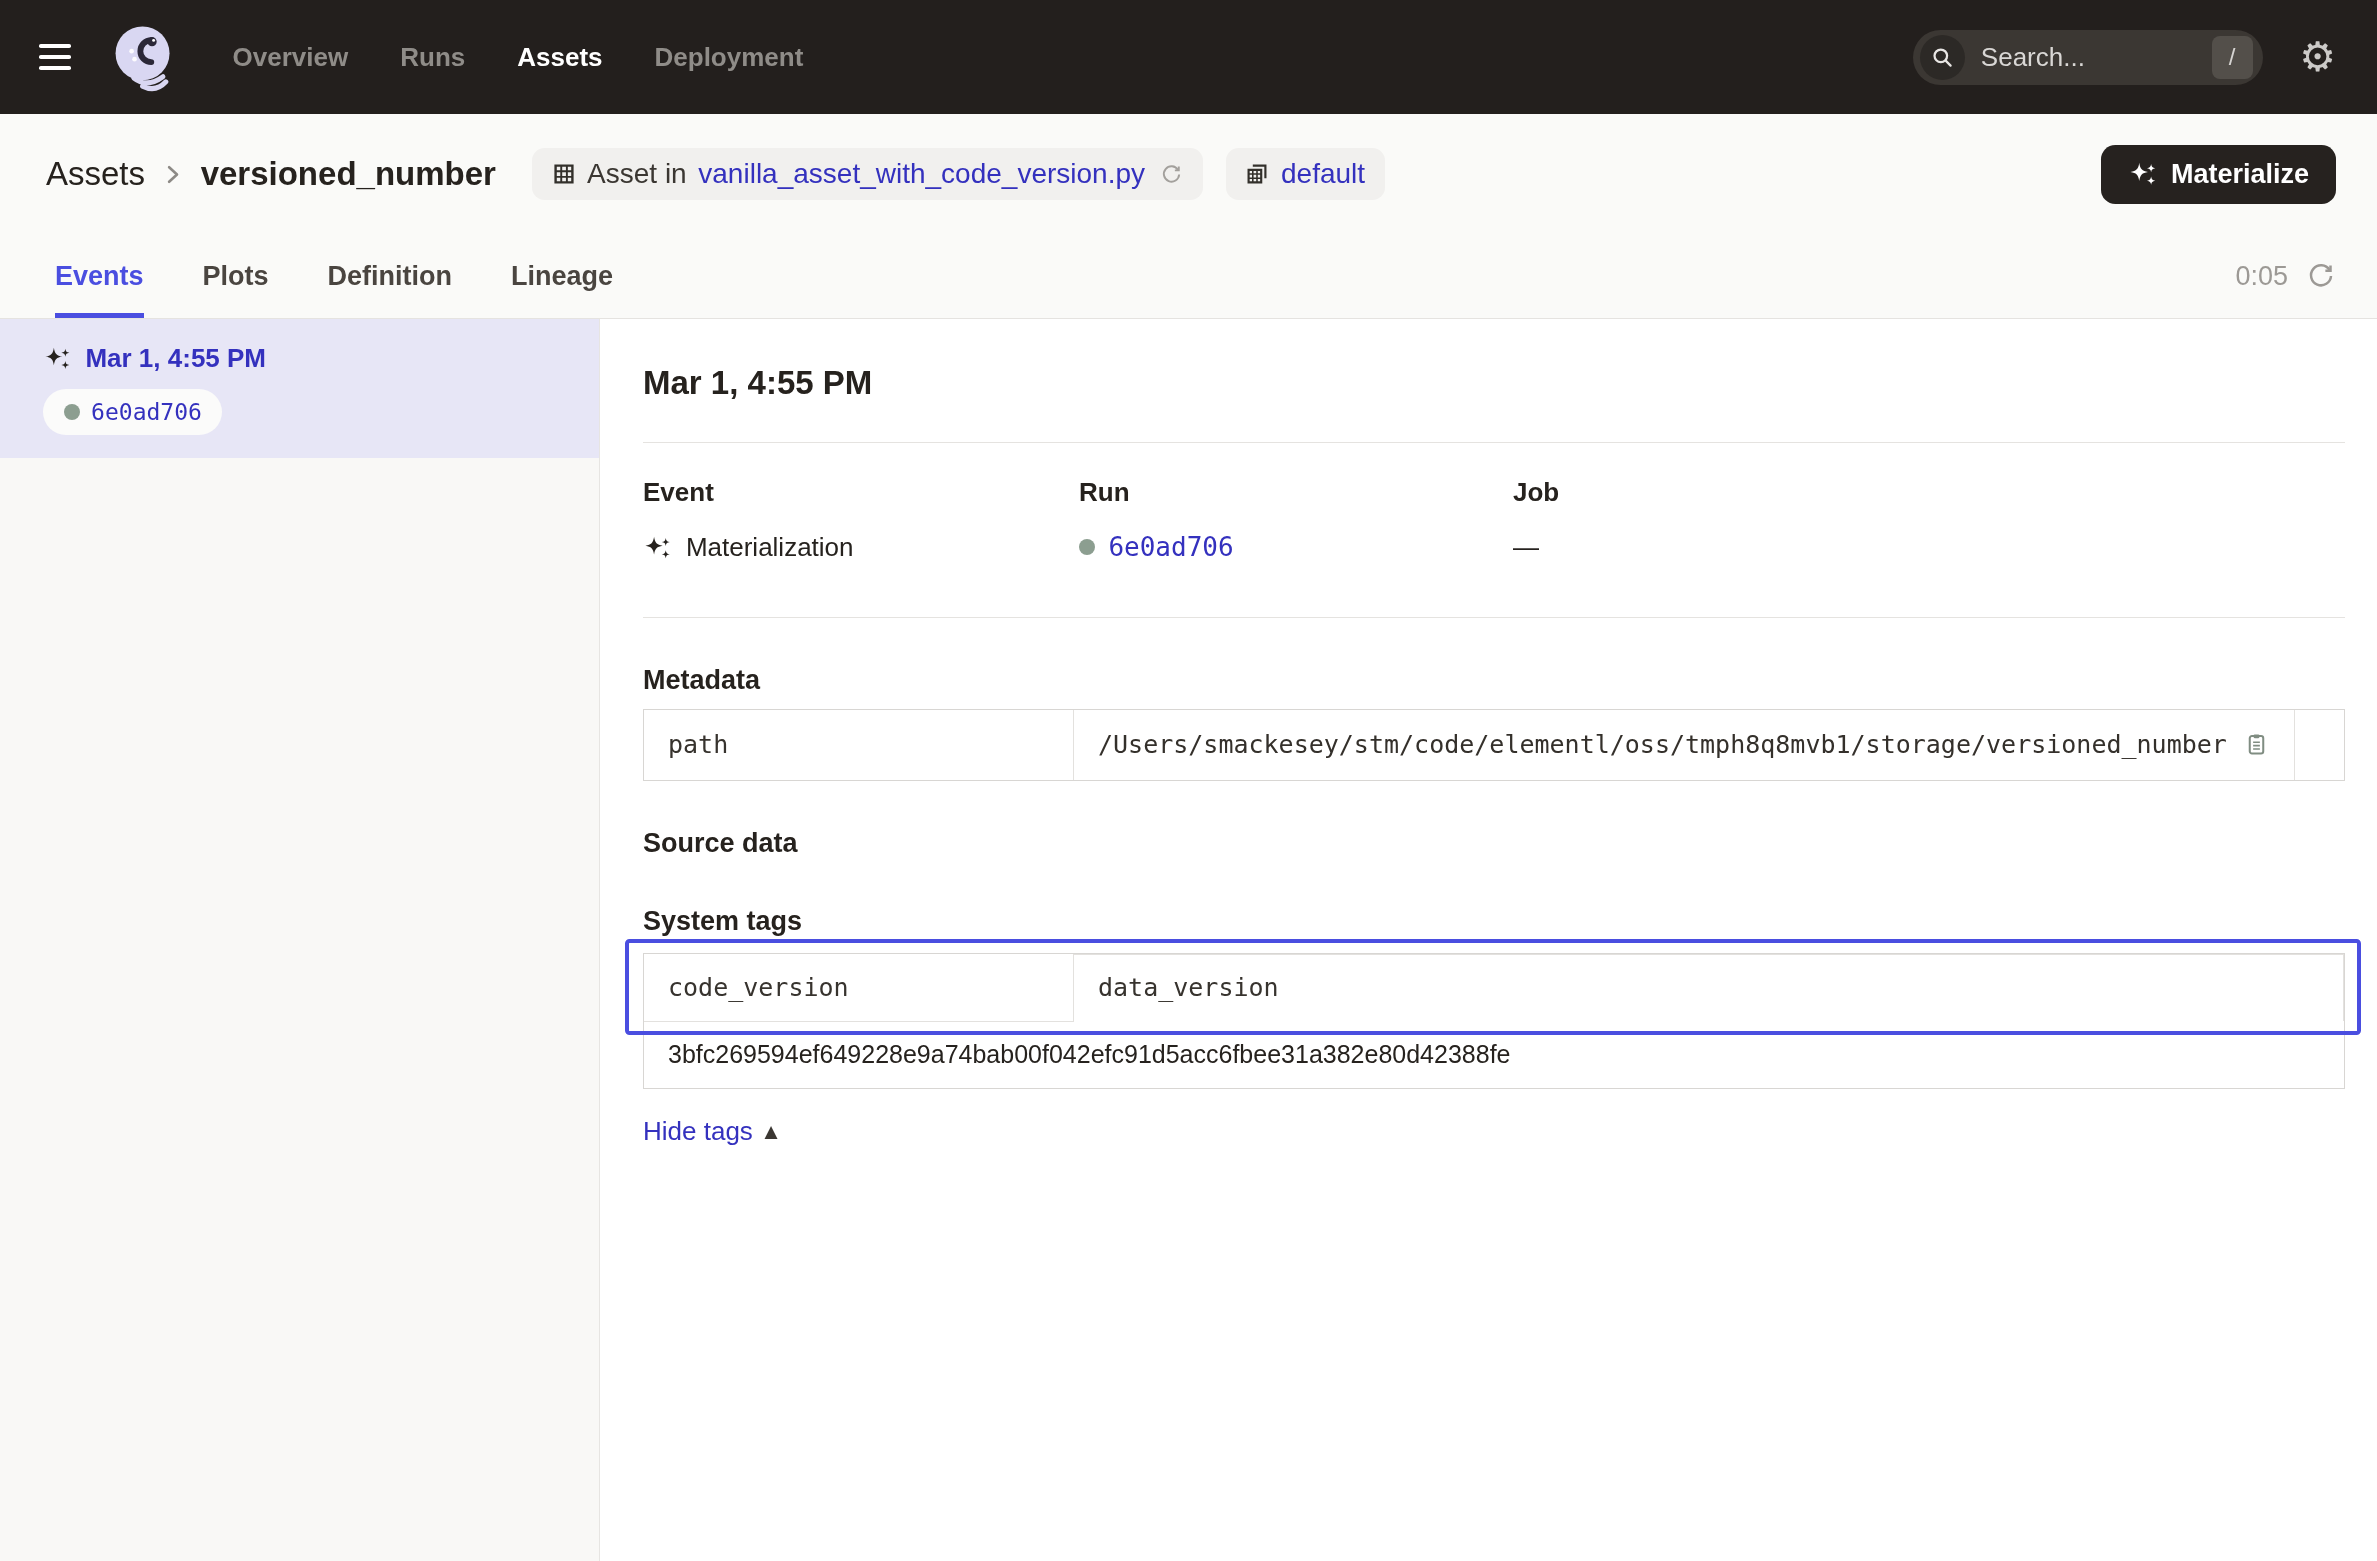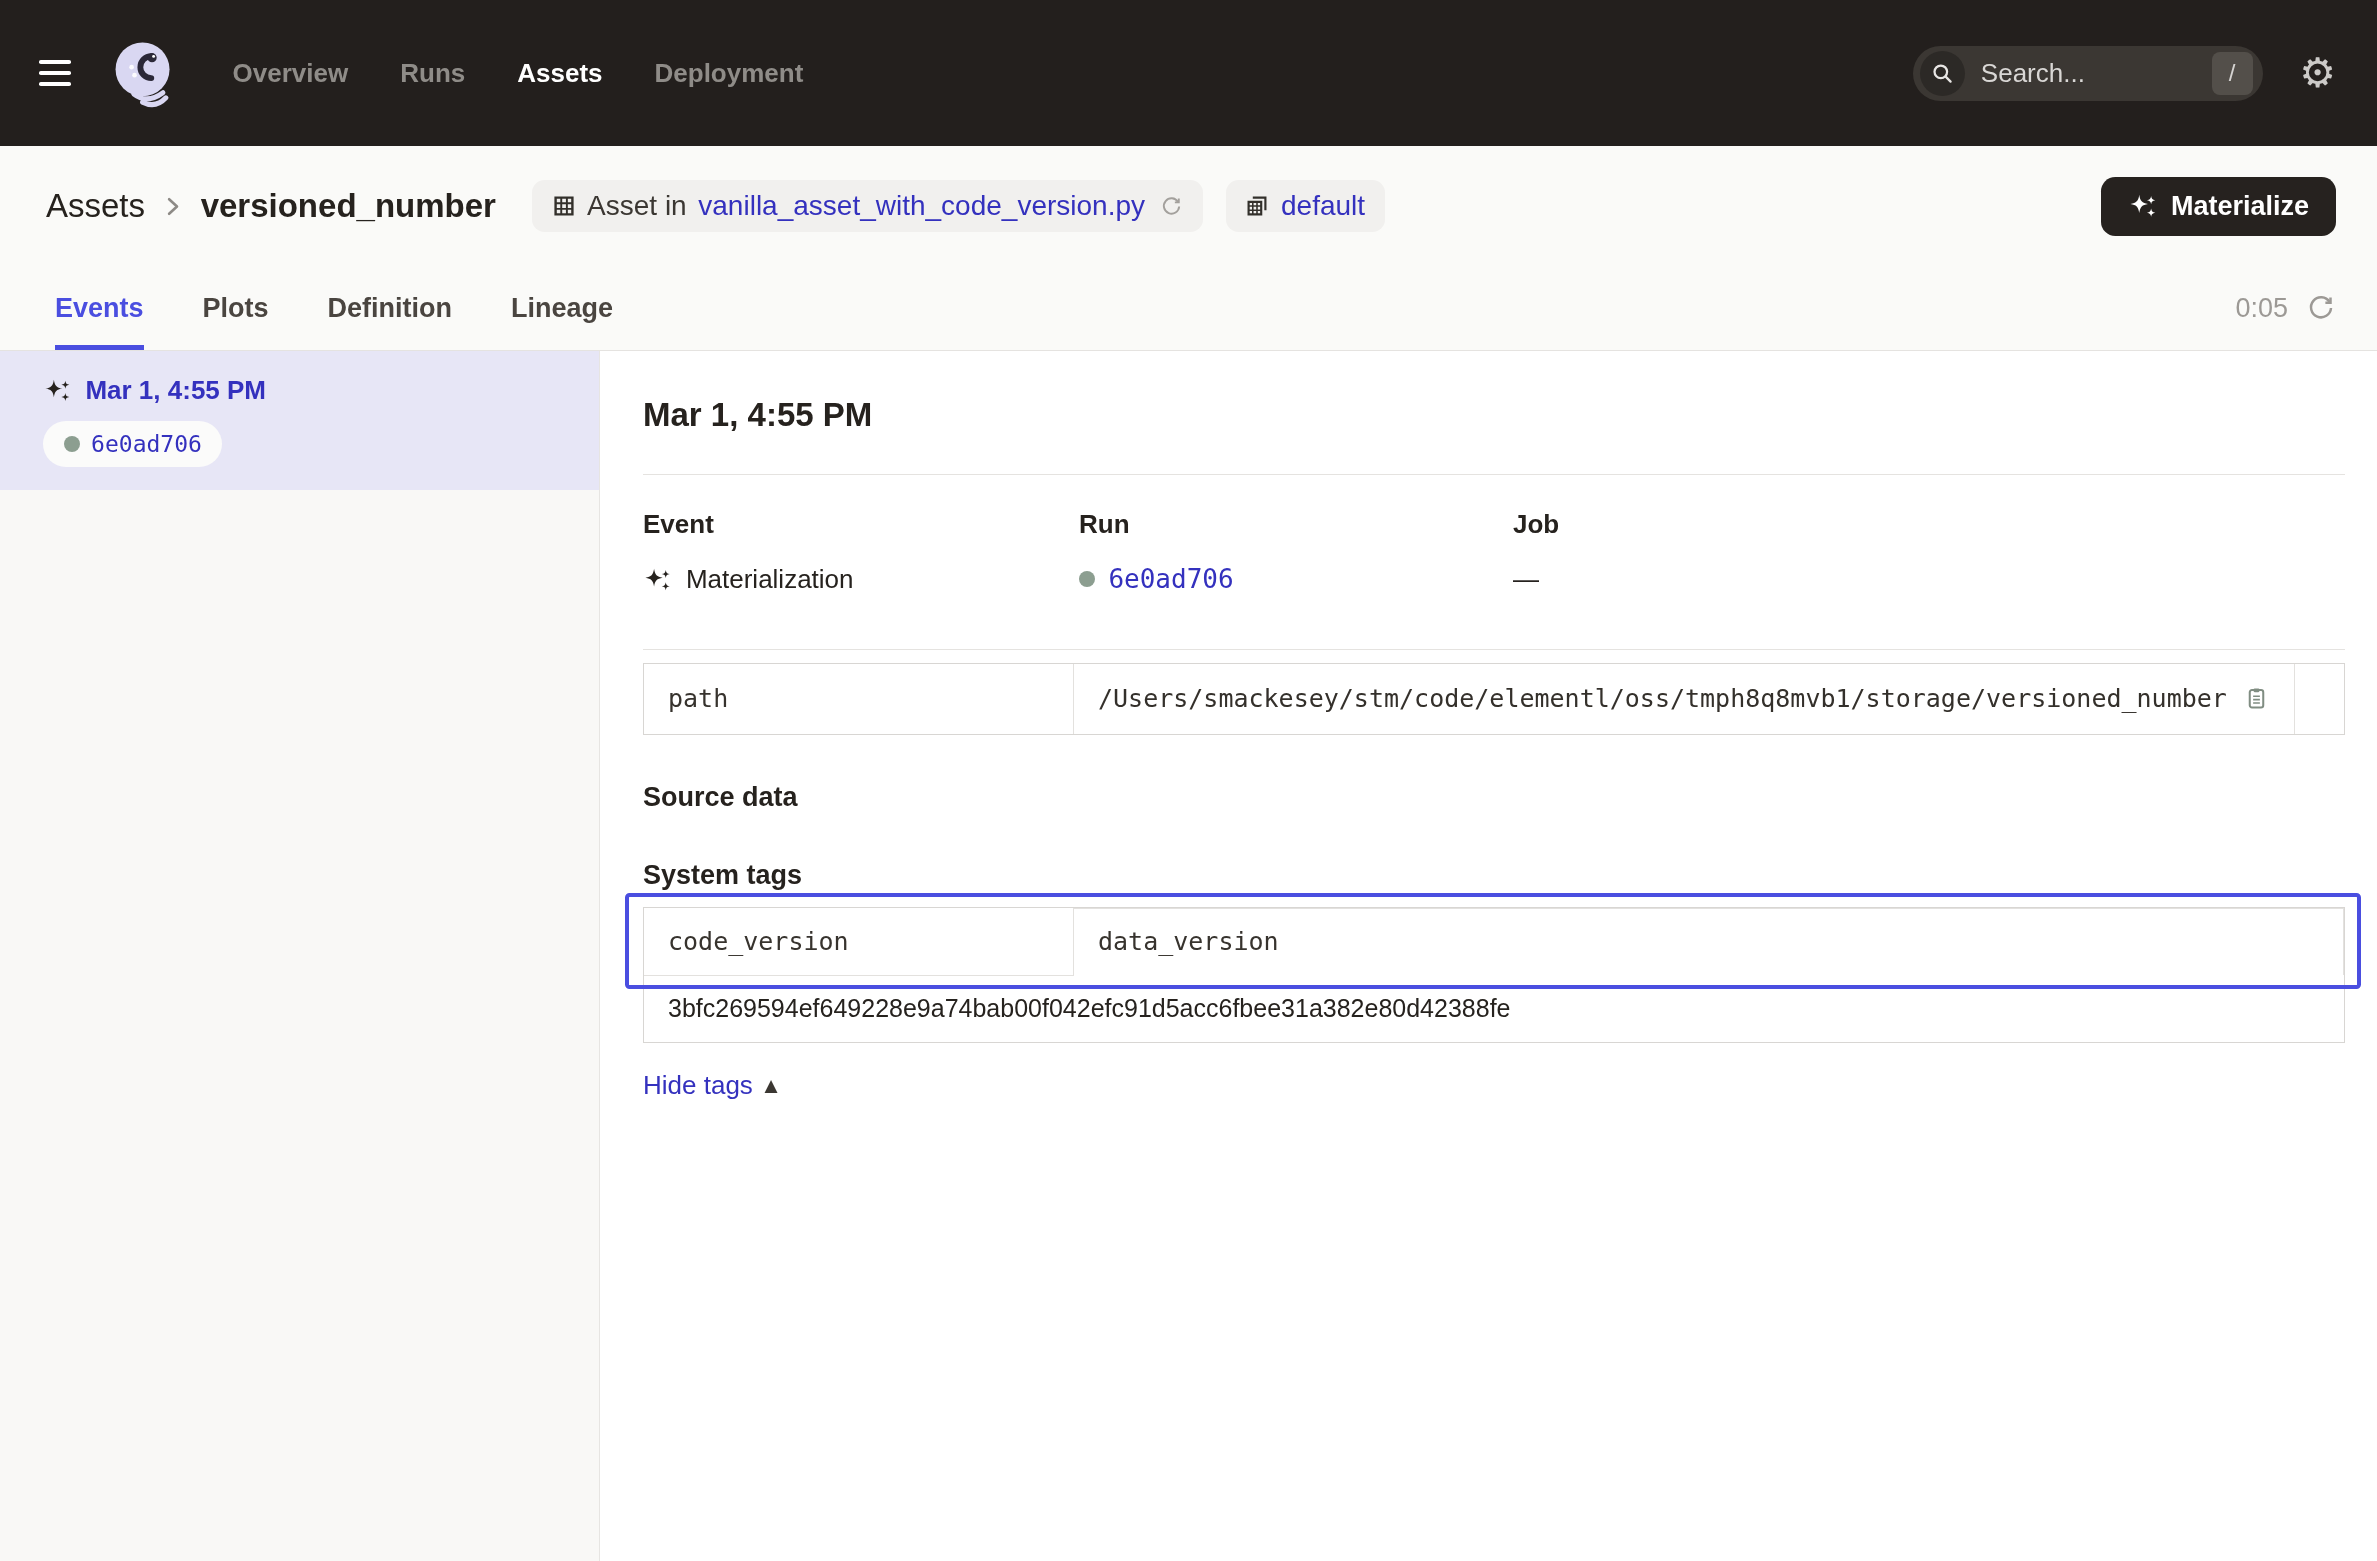--- a/index.html
+++ b/index.html
@@ -14,21 +14,21 @@
   body{
     width:2377px;height:1561px;overflow:hidden;
     font-family:"Liberation Sans","DejaVu Sans",sans-serif;
     background:#FFFFFF;color:#26221E;
     -webkit-font-smoothing:antialiased;
   }
   .mono{font-family:"DejaVu Sans Mono","Liberation Mono",monospace;}
 
   
   .topnav{
-    height:146px;background:var(--nav-bg);
+    height:114px;background:var(--nav-bg);
     display:flex;align-items:center;padding:0 41px 0 39px;
   }
   .hamburger{width:50px;height:50px;display:flex;flex-direction:column;justify-content:center;gap:7.1px;cursor:pointer;}
   .hamburger span{display:block;width:32px;height:4px;background:#FFFFFF;border-radius:1.8px;}
   .logo{width:70px;height:70px;margin-left:19.6px;flex:0 0 auto;}
   .nav-items{display:flex;gap:52px;margin-left:54px;font-size:26px;font-weight:600;color:#8F8C88;}
   .nav-item{cursor:pointer;}
   .nav-item.active{color:#FFFFFF;}
   .topnav .spacer{flex:1;}
   .search{
@@ -315,20 +315,21 @@
       <div class="sum-col c3">
         <div class="sum-label">Job</div>
         <div class="sum-value">
             <span class="job-dash">—</span>
           </div>
       </div>
     </div>
 
     <hr class="divider d2">
 
+    <div class="section-heading">Metadata</div>
     <div class="kv-table">
       <div class="cell key mono">path</div>
       <div class="cell val">
         <span class="path-link mono">/Users/smackesey/stm/code/elementl/oss/tmph8q8mvb1/storage/versioned_number</span>
         <span class="copy-icon">
           <svg class="ic" width="27" height="27" viewBox="0 0 24 24">
               <rect x="6" y="4.5" width="12" height="15.5" rx="2" fill="none" stroke="currentColor" stroke-width="1.8"></rect>
               <rect x="9.4" y="3" width="5.2" height="3.4" rx="1" fill="currentColor"></rect>
               <path d="M9 10h6M9 13h6M9 16h6" stroke="currentColor" stroke-width="1.5"></path>
             </svg>

